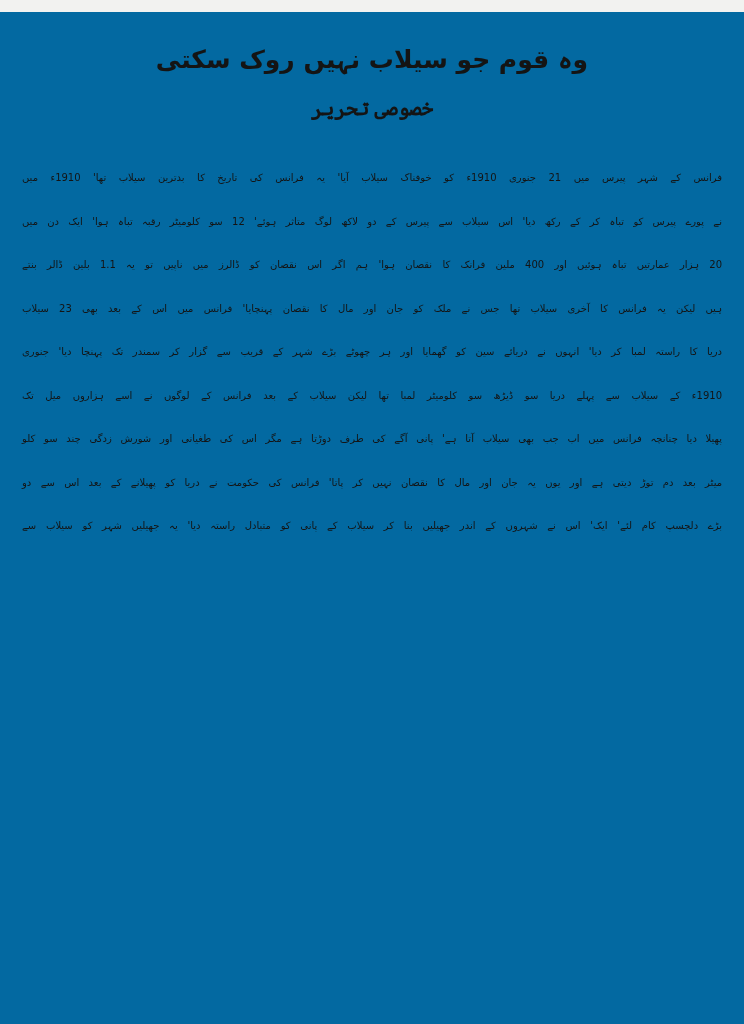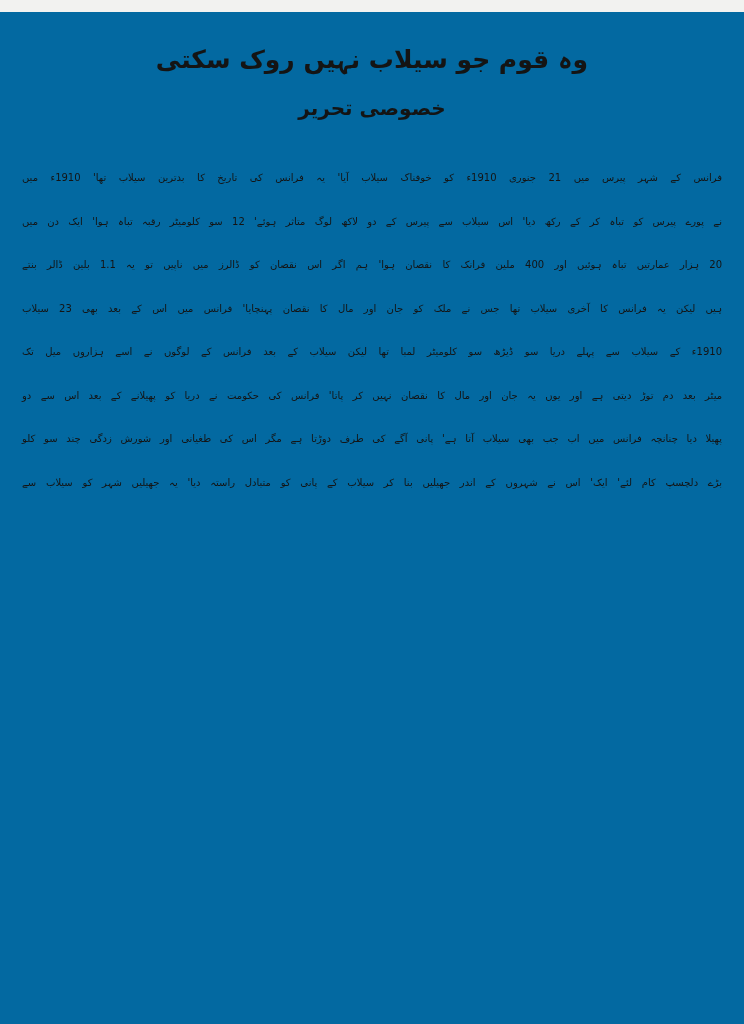--- a/index.html
+++ b/index.html
@@ -27,20 +27,21 @@
   .title {
     font-size: 25px;
     font-weight: bold;
     line-height: 52px;
     letter-spacing: 0.5px;
   }
   .subtitle {
     font-size: 20px;
     font-weight: bold;
     line-height: 44px;
+    font-family: Liberation Serif, serif;
   }
   .article {
     direction: rtl;
     unicode-bidi: embed;
   }
   .line {
     font-size: 10px;
     line-height: 43.5px;
     white-space: normal;
     text-align: justify;
@@ -54,19 +55,20 @@
 <div class="page">
   <div class="header">
     <div class="title">وہ قوم جو سیلاب نہیں روک سکتی</div>
     <div class="subtitle">خصوصی تحریر</div>
   </div>
   <div class="article">
     <div class="line">فرانس کے شہر پیرس میں 21 جنوری 1910ء کو خوفناک سیلاب آیا' یہ فرانس کی تاریخ کا بدترین سیلاب تھا' 1910ء میں</div>
     <div class="line">نے پورے پیرس کو تباہ کر کے رکھ دیا' اس سیلاب سے پیرس کے دو لاکھ لوگ متاثر ہوئے' 12 سو کلومیٹر رقبہ تباہ ہوا' ایک دن میں</div>
     <div class="line">20 ہزار عمارتیں تباہ ہوئیں اور 400 ملین فرانک کا نقصان ہوا' ہم اگر اس نقصان کو ڈالرز میں ناپیں تو یہ 1.1 بلین ڈالر بنتے</div>
     <div class="line">ہیں لیکن یہ فرانس کا آخری سیلاب تھا جس نے ملک کو جان اور مال کا نقصان پہنچایا' فرانس میں اس کے بعد بھی 23 سیلاب</div>
+    <div class="line">دریا کا راستہ لمبا کر دیا' انہوں نے دریائے سین کو گھمایا اور ہر چھوٹے بڑے شہر کے قریب سے گزار کر سمندر تک پہنچا دیا' جنوری</div>
     <div class="line">1910ء کے سیلاب سے پہلے دریا سو ڈیڑھ سو کلومیٹر لمبا تھا لیکن سیلاب کے بعد فرانس کے لوگوں نے اسے ہزاروں میل تک</div>
+    <div class="line">پھیلا دیا چنانچہ فرانس میں اب جب بھی سیلاب آتا ہے' پانی آگے کی طرف دوڑتا ہے مگر اس کی طغیانی اور شورش زدگی چند سو کلو</div>
     <div class="line">میٹر بعد دم توڑ دیتی ہے اور یوں یہ جان اور مال کا نقصان نہیں کر پاتا' فرانس کی حکومت نے دریا کو پھیلانے کے بعد اس سے دو</div>
-    <div class="line">پھیلا دیا چنانچہ فرانس میں اب جب بھی سیلاب آتا ہے' پانی آگے کی طرف دوڑتا ہے مگر اس کی طغیانی اور شورش زدگی چند سو کلو</div>
     <div class="line">بڑے دلچسپ کام لئے' ایک' اس نے شہروں کے اندر جھیلیں بنا کر سیلاب کے پانی کو متبادل راستہ دیا' یہ جھیلیں شہر کو سیلاب سے</div>
 
   </div>
 </div>
 
 </body></html>

